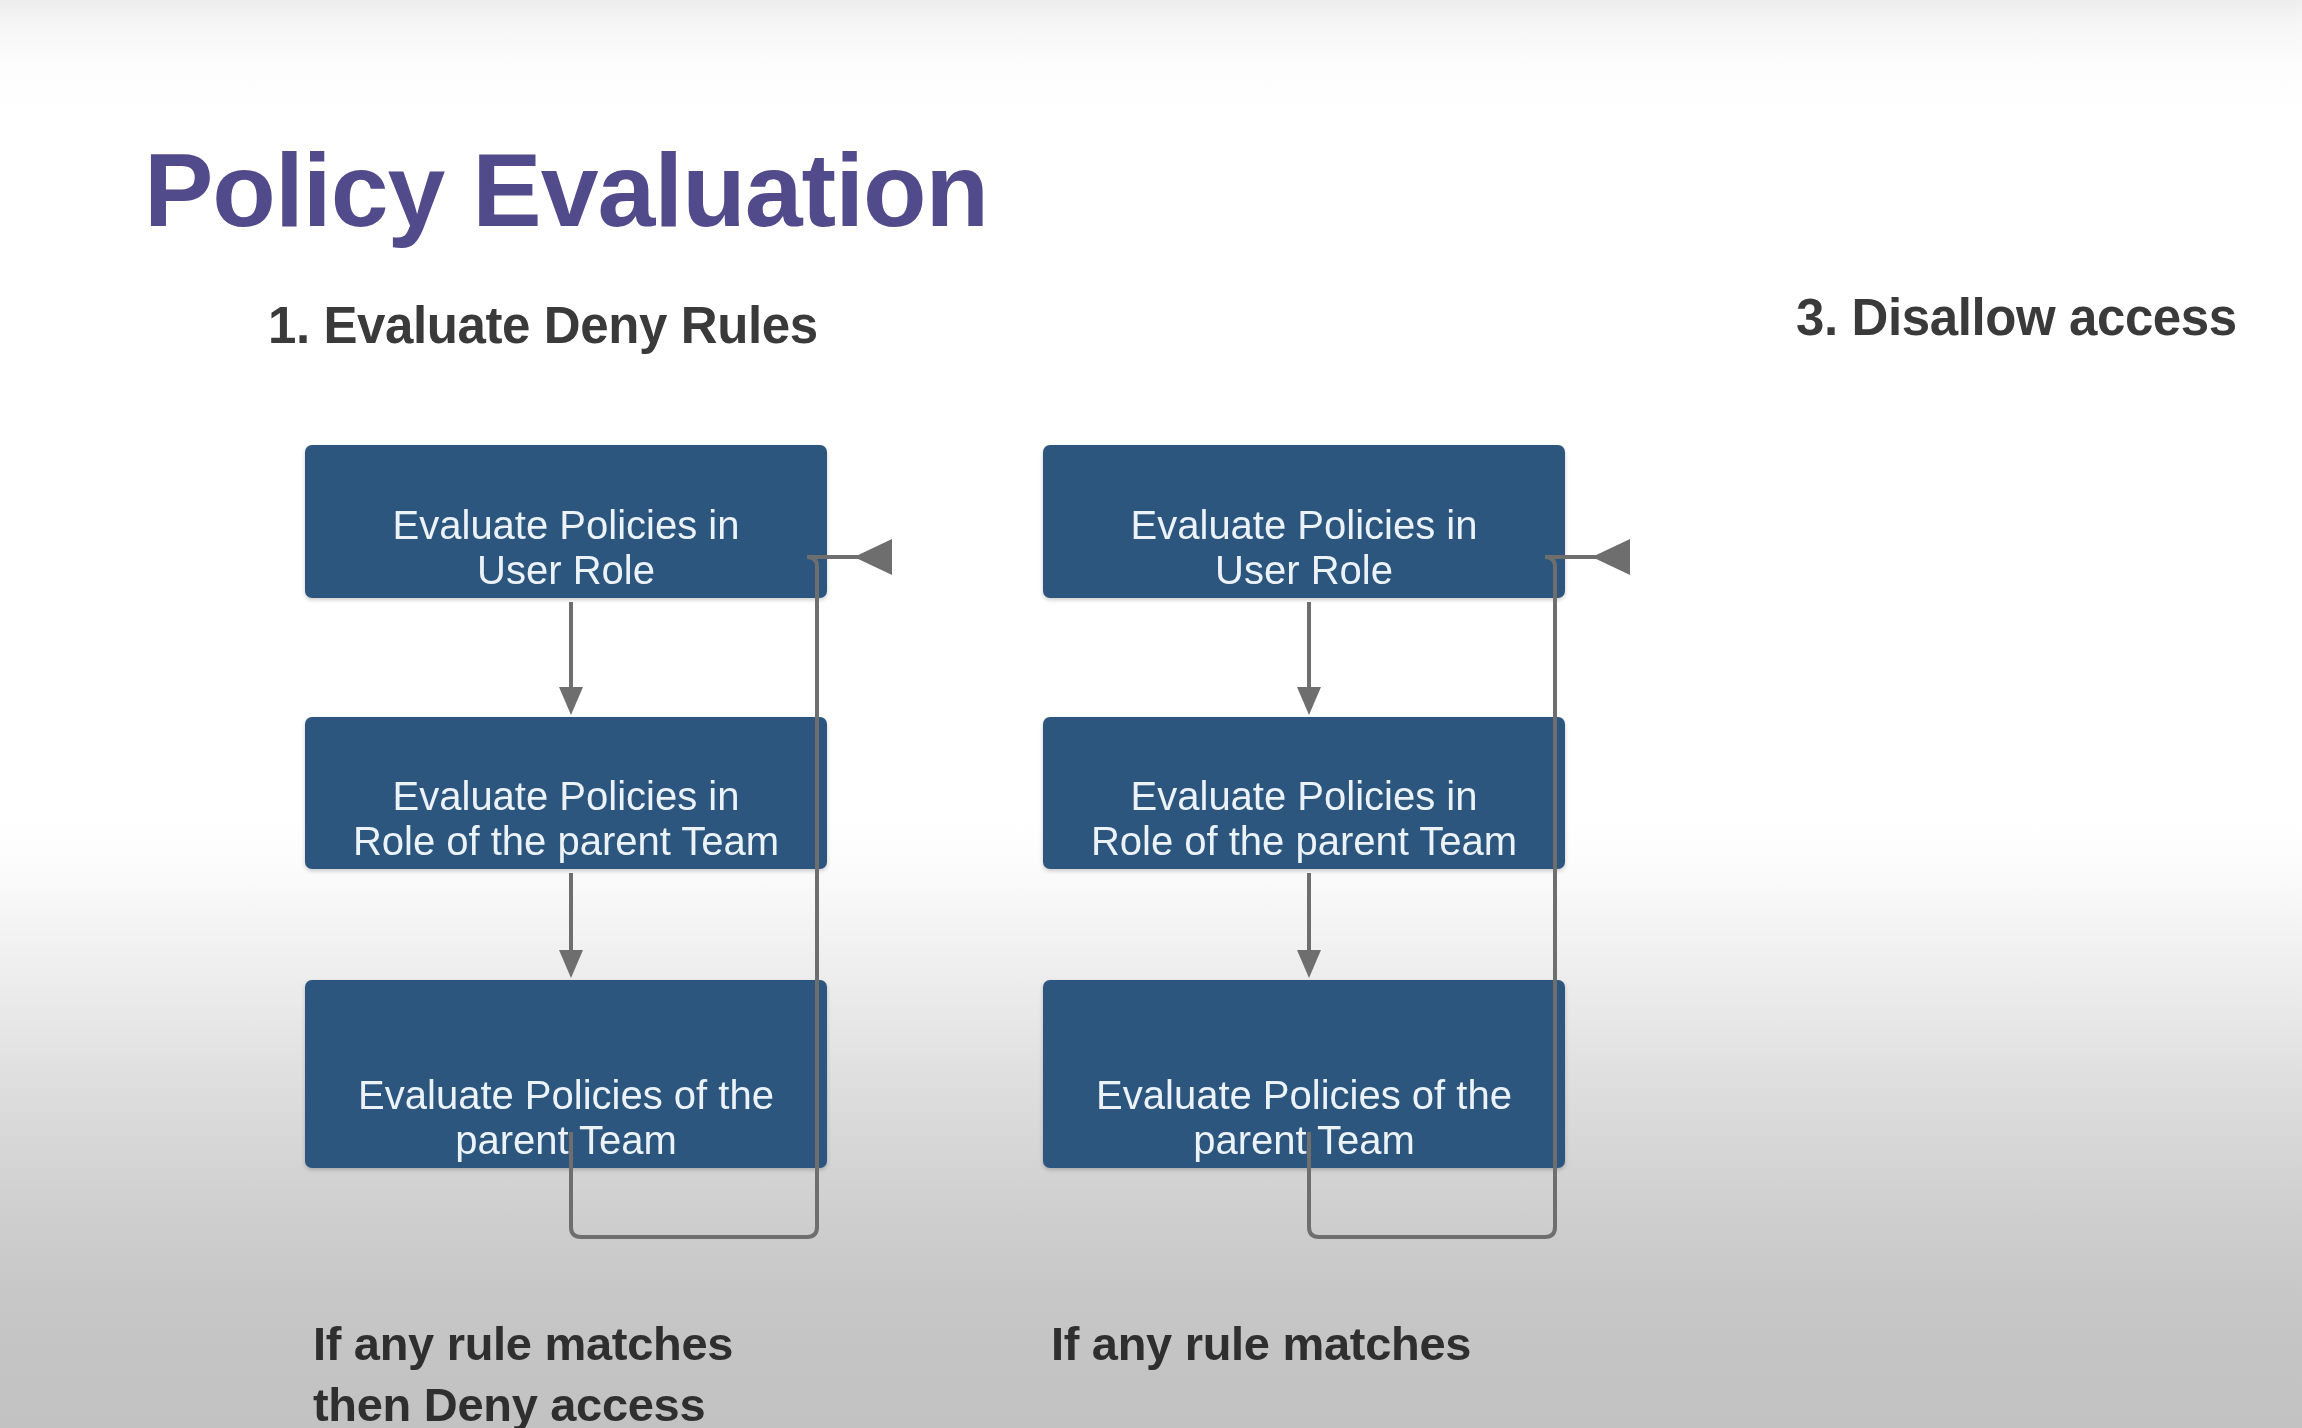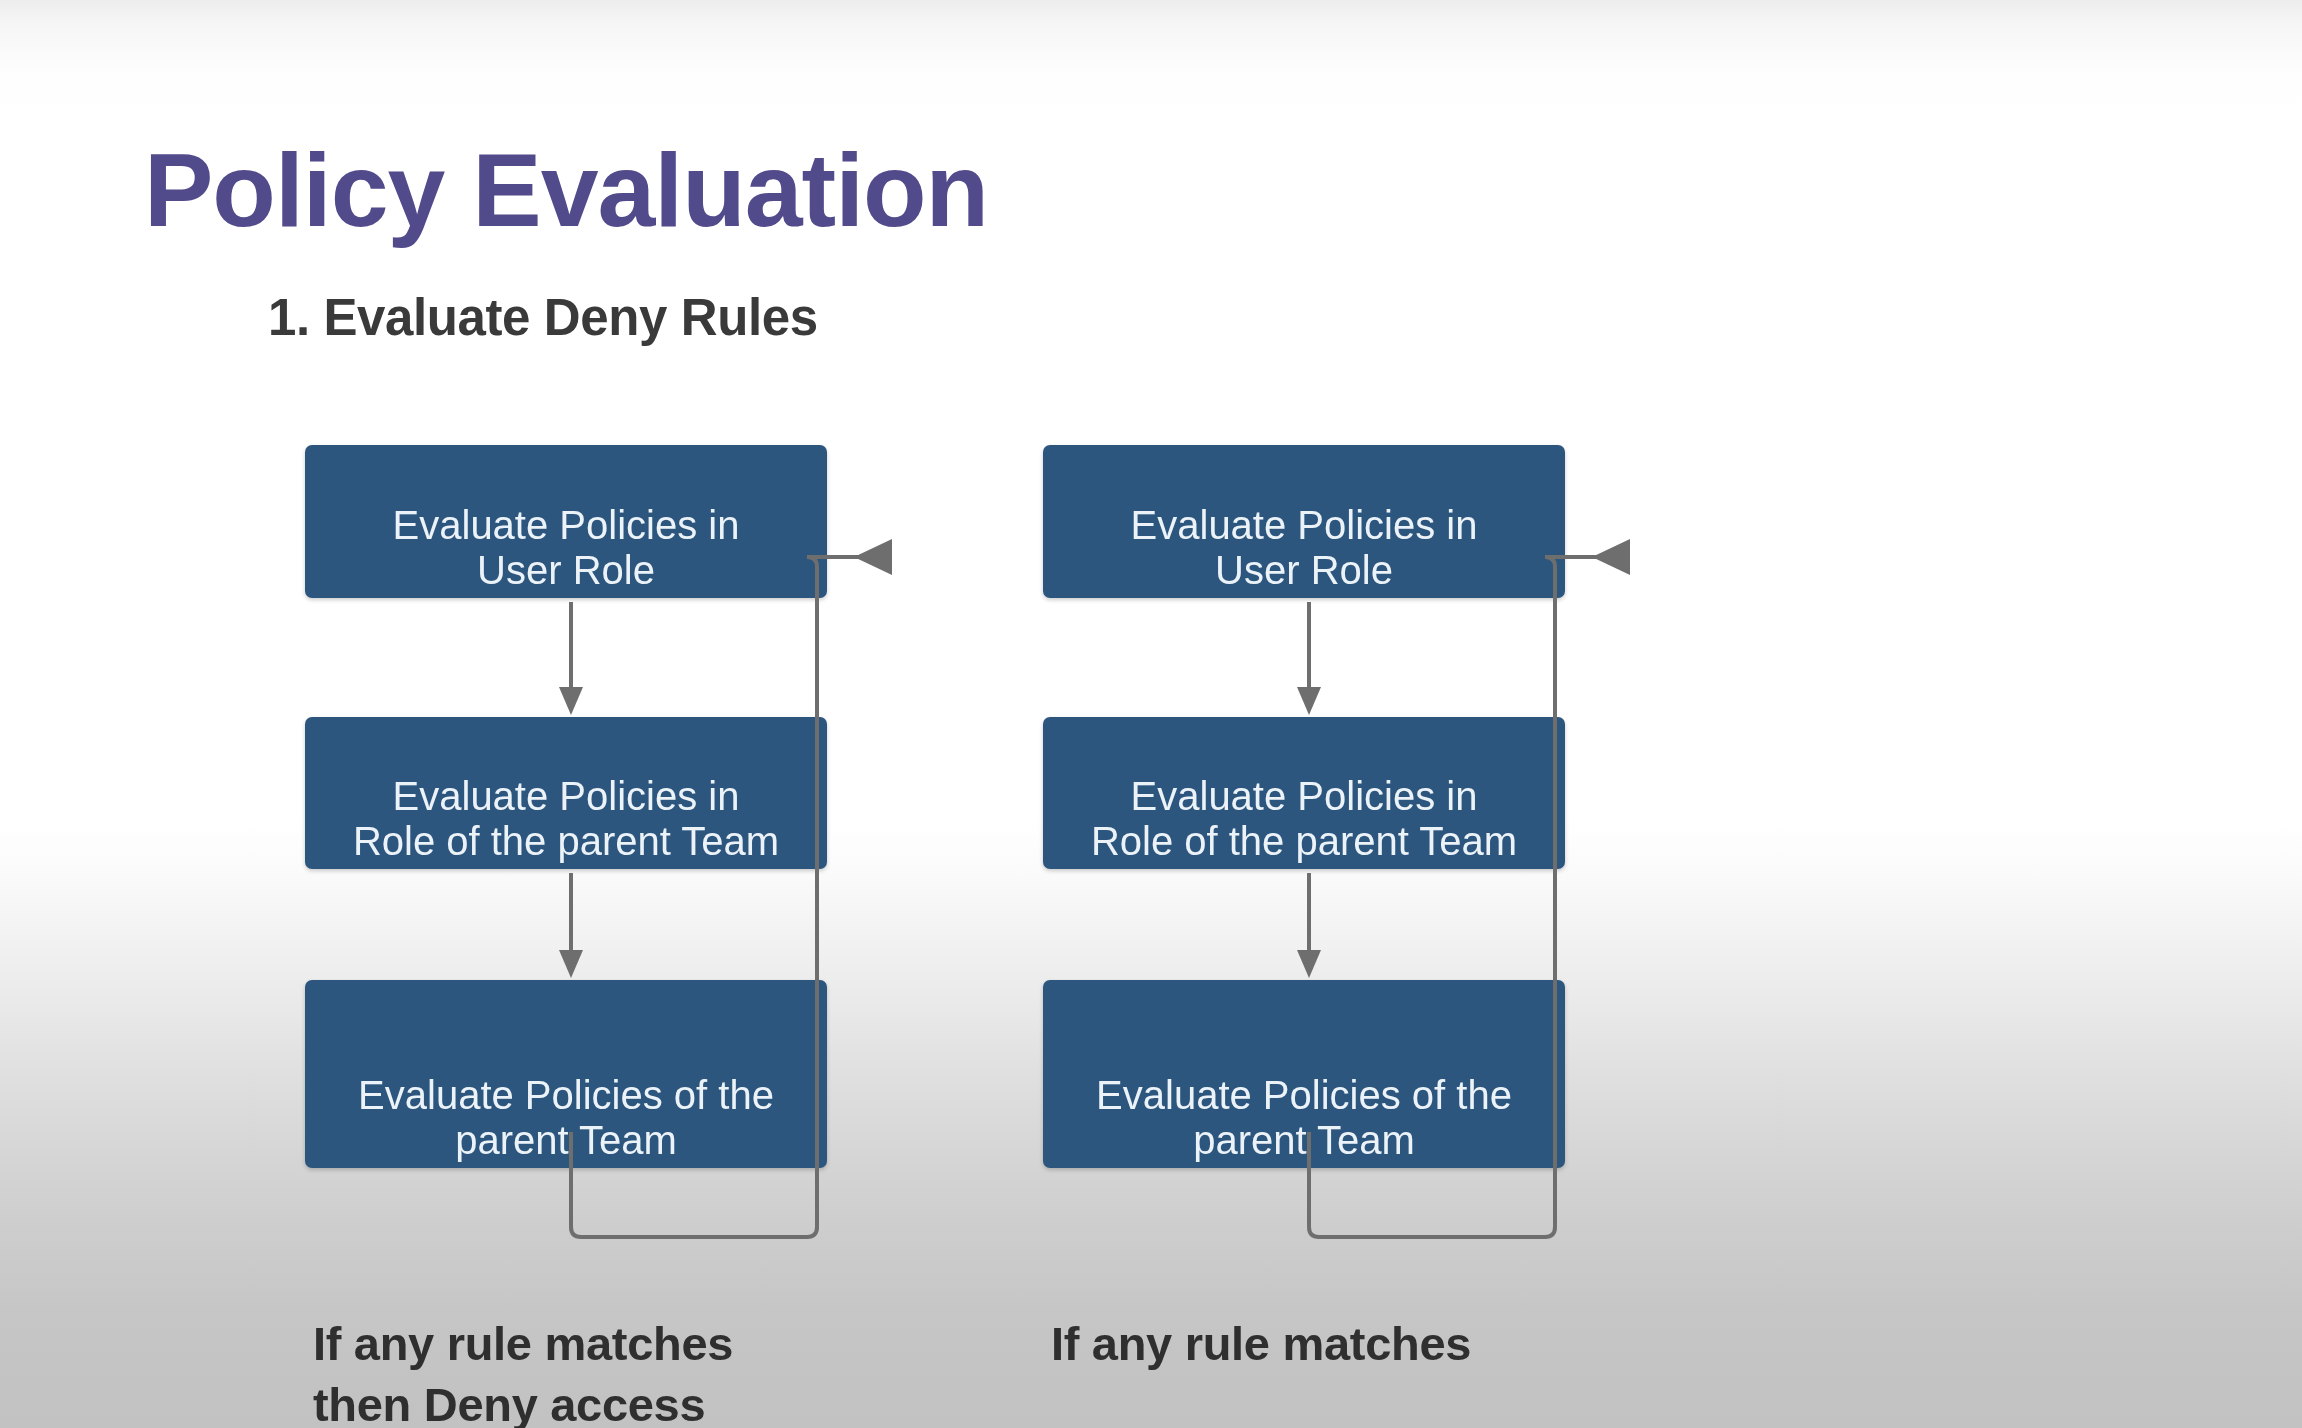--- a/index.html
+++ b/index.html
@@ -54,21 +54,21 @@
   
   .col-header {
     position: absolute;
     top: 288px;
     font-size: 51px;
     font-weight: 700;
     color: #3a3a3a;
     white-space: nowrap;
     letter-spacing: -0.4px;
   }
-  #col-header-0 { left: 268px; }
+  #col-header-0 { left: 268px; margin-top: 8px; }
   #col-header-1 { left: 1013px; }
   #col-header-2 { left: 1796px; }
 
   
   .flow-column {
     position: absolute;
     top: 0;
     width: 560px;
     height: 1428px;
   }
@@ -165,20 +165,21 @@
   .flow-caption .cap-line { display: block; white-space: nowrap; }
 </style>
 </head>
 <body>
 
 <div id="slide">
 
   <div id="slide-title">Policy Evaluation</div>
 
   <div class="col-header" id="col-header-0">1. Evaluate Deny Rules</div>
+  <div class="col-header" id="col-header-2">3. Disallow access</div>
 
   <div class="flow-column" id="flow-column-0">
 
     <div class="flow-box flow-box-0">
       <span>
         <span class="box-text">Evaluate Policies in</span>
         <span class="box-text">User Role</span>
       </span>
     </div>
 

